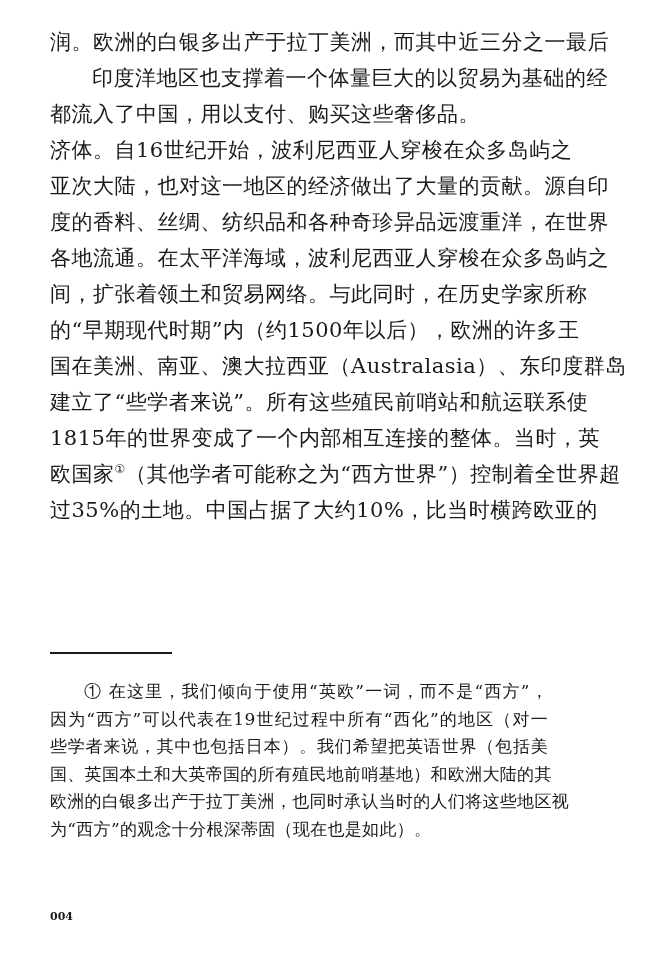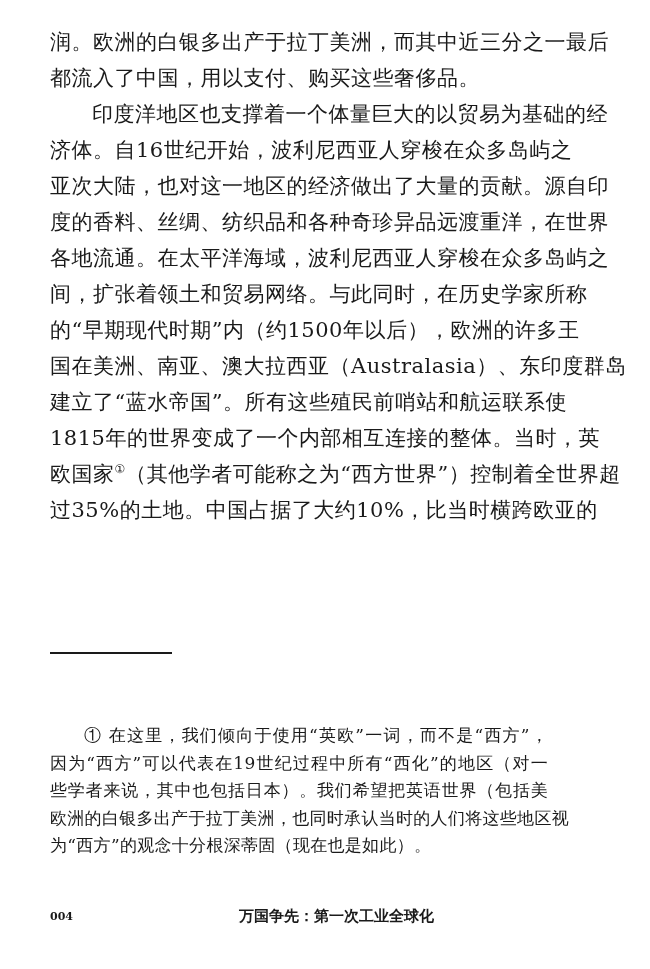--- a/index.html
+++ b/index.html
@@ -67,21 +67,20 @@
       height: 27.6px;
       line-height: 27.6px;
       font-size: 17px;
       white-space: nowrap;
       text-align: justify;
       text-align-last: justify;
       letter-spacing: 0.3px;
     }
     .fn-line.indent {
       padding-left: 34px;
-      margin-top: 44px;
     }
     .fn-line.last {
       text-align-last: left;
     }
     .footer-left {
       position: absolute;
       left: 50px;
       top: 909px;
       font-size: 11px;
       font-weight: bold;
@@ -96,41 +95,41 @@
       line-height: 20px;
     }
   </style>
 </head>
 <body>
 
 <div class="page">
 
   <div class="body-text">
     <span class="line">润。欧洲的白银多出产于拉丁美洲，而其中近三分之一最后</span>
+    <span class="line indent">印度洋地区也支撑着一个体量巨大的以贸易为基础的经</span>
     <span class="line last">都流入了中国，用以支付、购买这些奢侈品。</span>
-    <span class="line indent">印度洋地区也支撑着一个体量巨大的以贸易为基础的经</span>
     <span class="line">济体。自16世纪开始，波利尼西亚人穿梭在众多岛屿之</span>
     <span class="line">亚次大陆，也对这一地区的经济做出了大量的贡献。源自印</span>
     <span class="line">度的香料、丝绸、纺织品和各种奇珍异品远渡重洋，在世界</span>
     <span class="line">各地流通。在太平洋海域，波利尼西亚人穿梭在众多岛屿之</span>
     <span class="line">间，扩张着领土和贸易网络。与此同时，在历史学家所称</span>
     <span class="line">的“早期现代时期”内（约1500年以后），欧洲的许多王</span>
     <span class="line">国在美洲、南亚、澳大拉西亚（Australasia）、东印度群岛</span>
-    <span class="line">建立了“蓝水帝国”。所有这些殖民前哨站和航运联系使</span>
+    <span class="line">建立了“些学者来说”。所有这些殖民前哨站和航运联系使</span>
     <span class="line">1815年的世界变成了一个内部相互连接的整体。当时，英</span>
     <span class="line"><span>欧国家</span><sup class="fn-mark">①</sup><span>（其他学者可能称之为“西方世界”）控制着全世界超</span></span>
     <span class="line">过35%的土地。中国占据了大约10%，比当时横跨欧亚的</span>
   </div>
 
   <div class="fn-rule"></div>
 
   <div class="footnote">
     <span class="fn-line indent">① 在这里，我们倾向于使用“英欧”一词，而不是“西方”，</span>
     <span class="fn-line">因为“西方”可以代表在19世纪过程中所有“西化”的地区（对一</span>
     <span class="fn-line">些学者来说，其中也包括日本）。我们希望把英语世界（包括美</span>
+    <span class="fn-line">国、英国本土和大英帝国的所有殖民地前哨基地）和欧洲大陆的其</span>
     <span class="fn-line">欧洲的白银多出产于拉丁美洲，也同时承认当时的人们将这些地区视</span>
     <span class="fn-line last">为“西方”的观念十分根深蒂固（现在也是如此）。</span>
   </div>
 
   <div class="footer-left">004</div>
-  <div class="footer-right">万国争先：第一次工业全球化</div>
 
 </div>
 
 </body></html>

